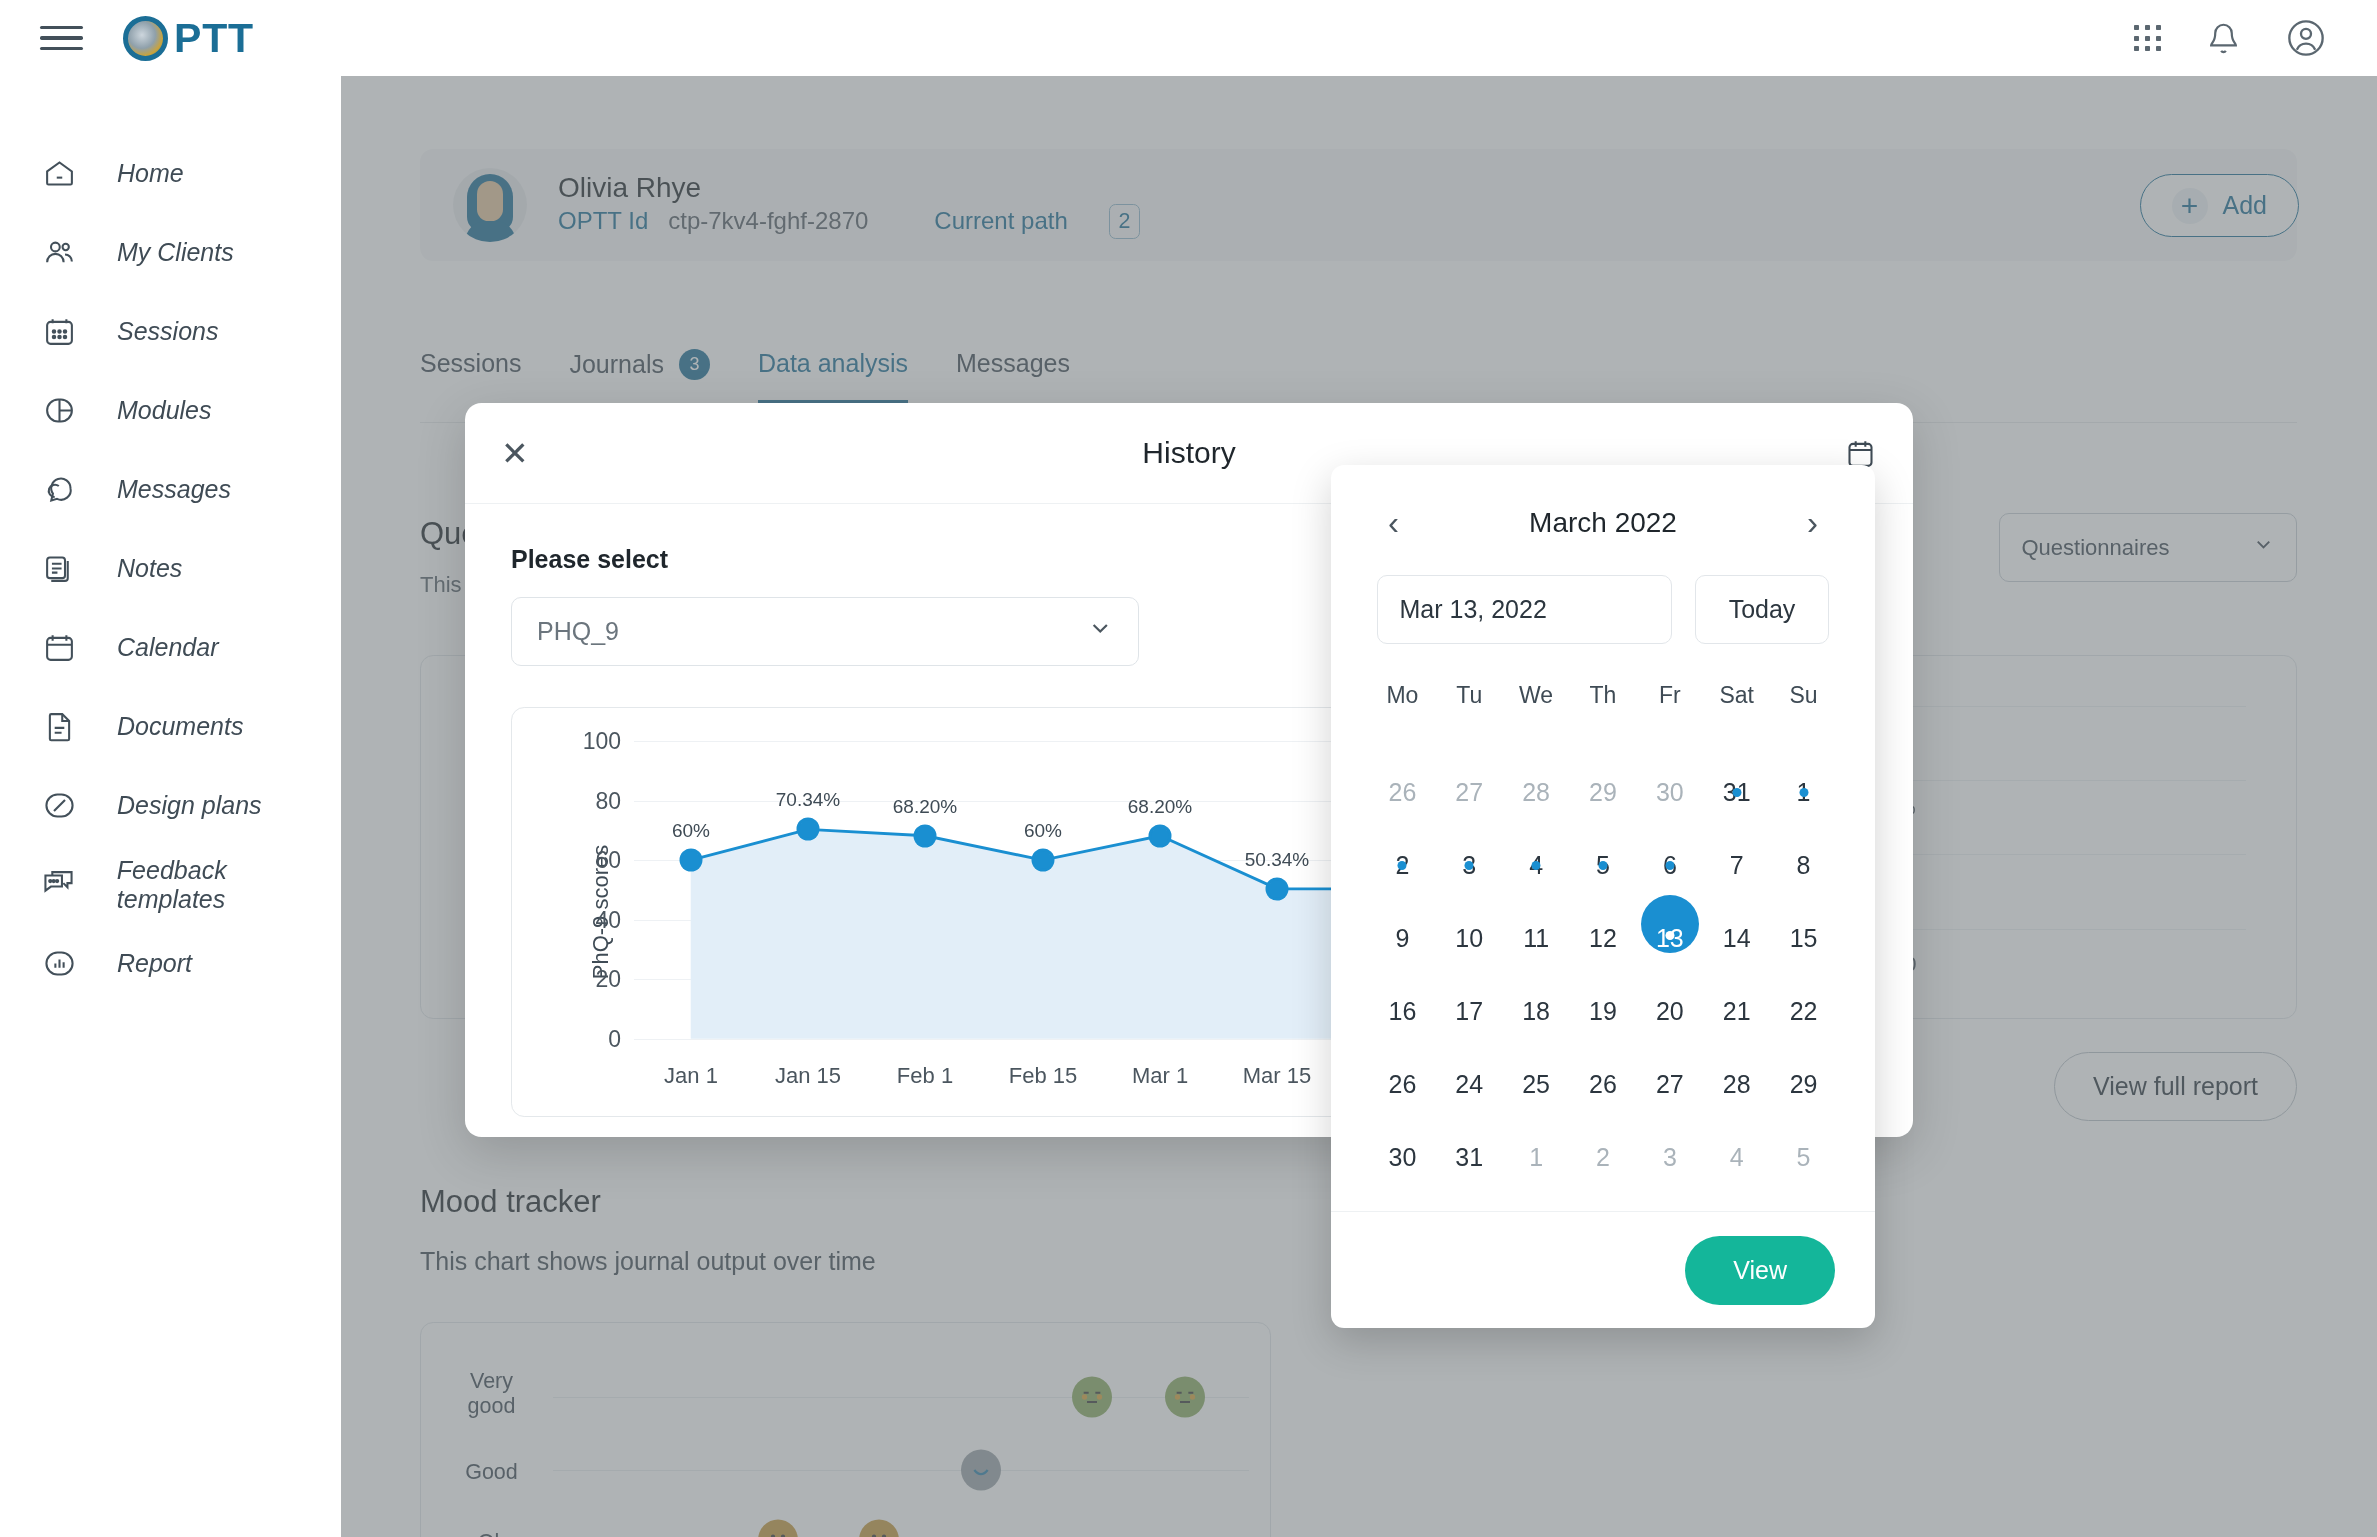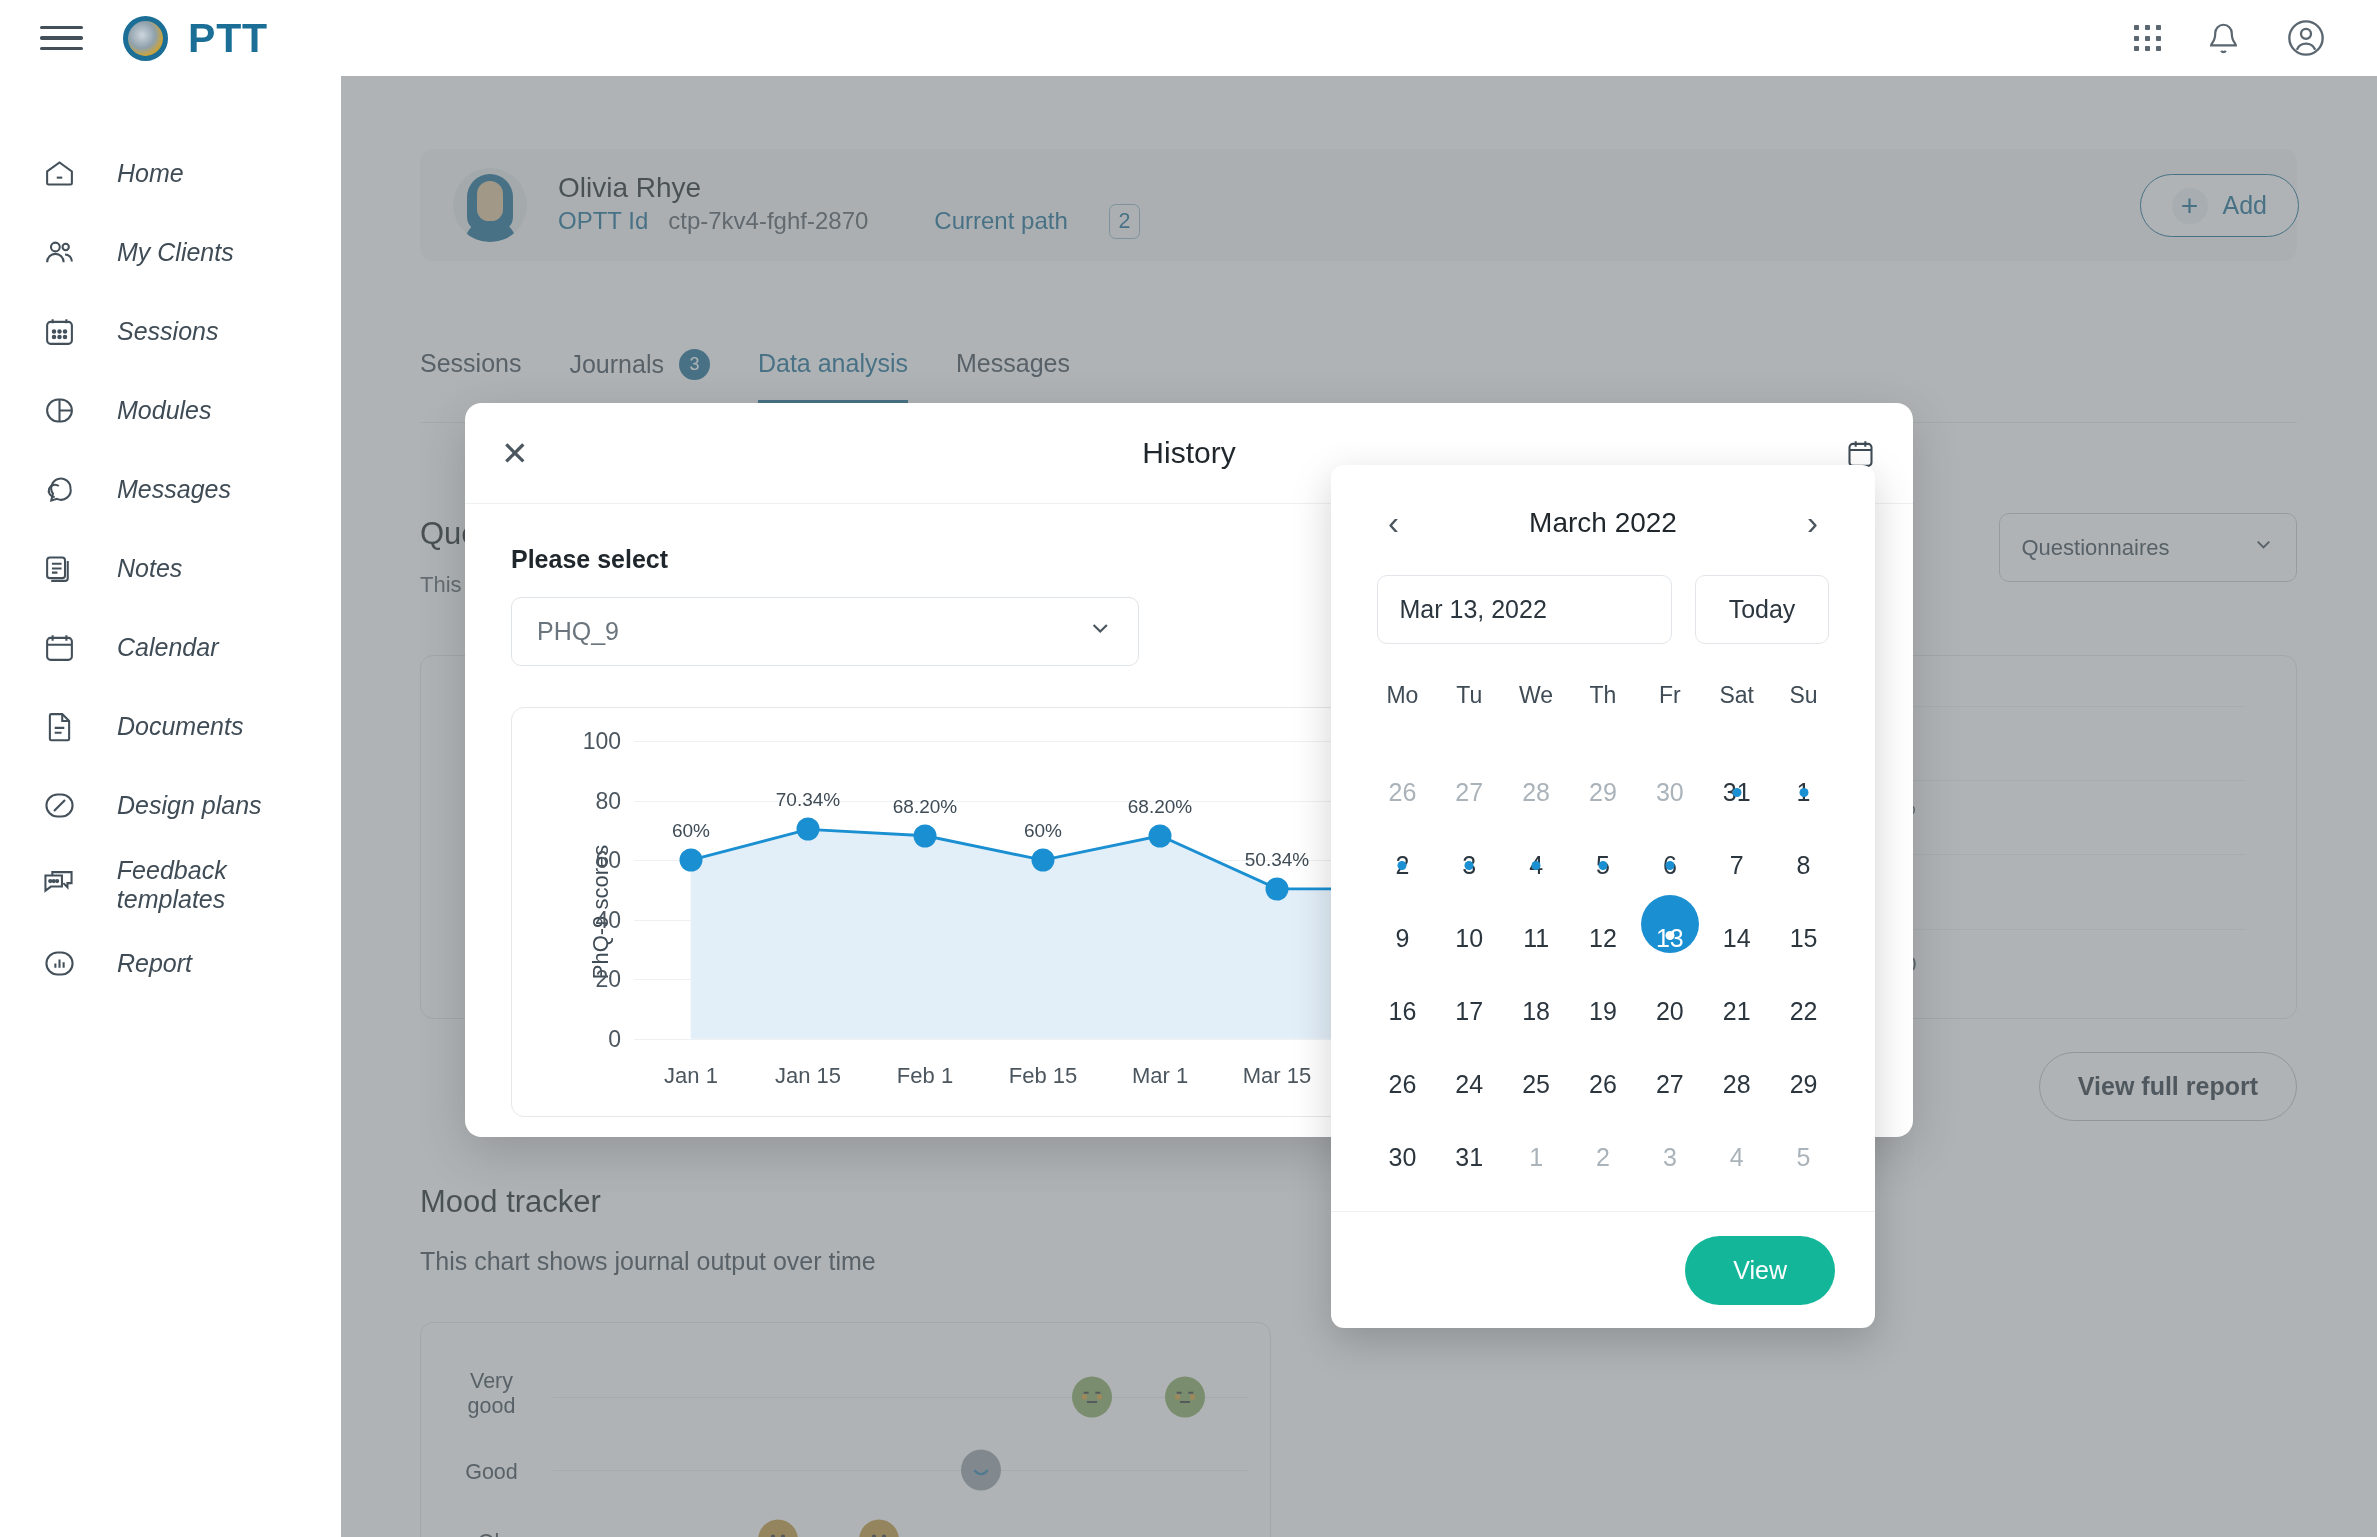--- a/index.html
+++ b/index.html
@@ -12,21 +12,21 @@
   #root { position: relative; width: 2377px; height: 1538px; }
 
   
   .topbar {
     position: absolute; left: 0; top: 0; width: 2377px; height: 76px;
     display: flex; align-items: center; background: #ffffff; z-index: 5;
   }
   .hamburger { margin-left: 40px; width: 43px; height: 33px;
     display: flex; flex-direction: column; justify-content: center; gap: 7.4px; cursor: pointer; }
   .hamburger i { display: block; height: 3.3px; background: #43505a; border-radius: 1.7px; }
-  .brand { margin-left: 40px; display: flex; align-items: center; gap: 20px; text-align: right; }
+  .brand { margin-left: 40px; display: flex; align-items: center; gap: 6px; text-align: right; }
   .brand-o { width: 45px; height: 45px; border-radius: 50%;
     background: radial-gradient(circle at 40% 40%, #cdd6dd 0%, #8fa0ab 45%, #c9a33c 70%, #1b6e96 100%);
     border: 5.8px solid #1b6e96; position: relative; }
   .brand-text { font-size: 41px; font-weight: bold; color: #1b6e96; letter-spacing: 0.8px; }
   .topbar-right { margin-left: auto; margin-right: 51px; display: flex; align-items: center; gap: 46px; }
   .grid-icon { display: grid; grid-template-columns: repeat(3, 5px); gap: 5.8px; }
   .grid-icon span { width: 5px; height: 5px; background: #5b6770; border-radius: 0.8px; }
   .ico { color: #5b6770; display: flex; align-items: center; }
 
   
@@ -84,21 +84,21 @@
     border: 1.7px solid #c7ced4; border-radius: 10px; display: flex; align-items: center;
     justify-content: space-between; padding: 0 21.5px; font-size: 22px; color: #3f4b55; cursor: pointer; }
   .panel-chart { position: absolute; left: 0; top: 190px; width: 1877px; height: 364px;
     border: 1.7px solid #dfe4e8; border-radius: 13.2px; }
   .bg-point { position: absolute; width: 18px; height: 18px; border-radius: 50%; background: #1b6e96; }
   .bg-point-label { position: absolute; font-size: 18px; color: #3f4b55; transform: translateX(-50%); }
   .bg-xtick { position: absolute; font-size: 20.7px; color: #4b565f; transform: translateX(-50%); }
   .bg-gridline { position: absolute; left: 99px; right: 50px; height: 0.8px; background: #eceff2; }
   .view-report-btn { position: absolute; right: 0; top: 587px; height: 69px; padding: 0 38px;
     border: 1.7px solid #b9c1c8; border-radius: 36px; font-size: 25px; color: #2c363f;
-    display: flex; align-items: center; background: #ffffff; cursor: pointer; font-weight: bold; }
+    display: flex; align-items: center; background: #ffffff; cursor: pointer; }
 
   .mood { position: absolute; left: 79px; top: 1108px; width: 1877px; }
   .mood-title { font-size: 31px; color: #1f262c; }
   .mood-sub { margin-top: 26.5px; font-size: 25px; color: #414c55; }
   .mood-chart { margin-top: 46px; width: 851px; height: 273px; border: 1.7px solid #dfe4e8;
     border-radius: 13.2px; position: relative; }
   .mood-ylabel { position: absolute; left: 25px; font-size: 21.5px; color: #3f4b55;
     text-align: center; width: 91px; }
   .mood-gridline { position: absolute; left: 132px; right: 21.5px; height: 0.8px; background: #e9edf0; }
   .mood-face { position: absolute; width: 40px; height: 41px; border-radius: 50%;

